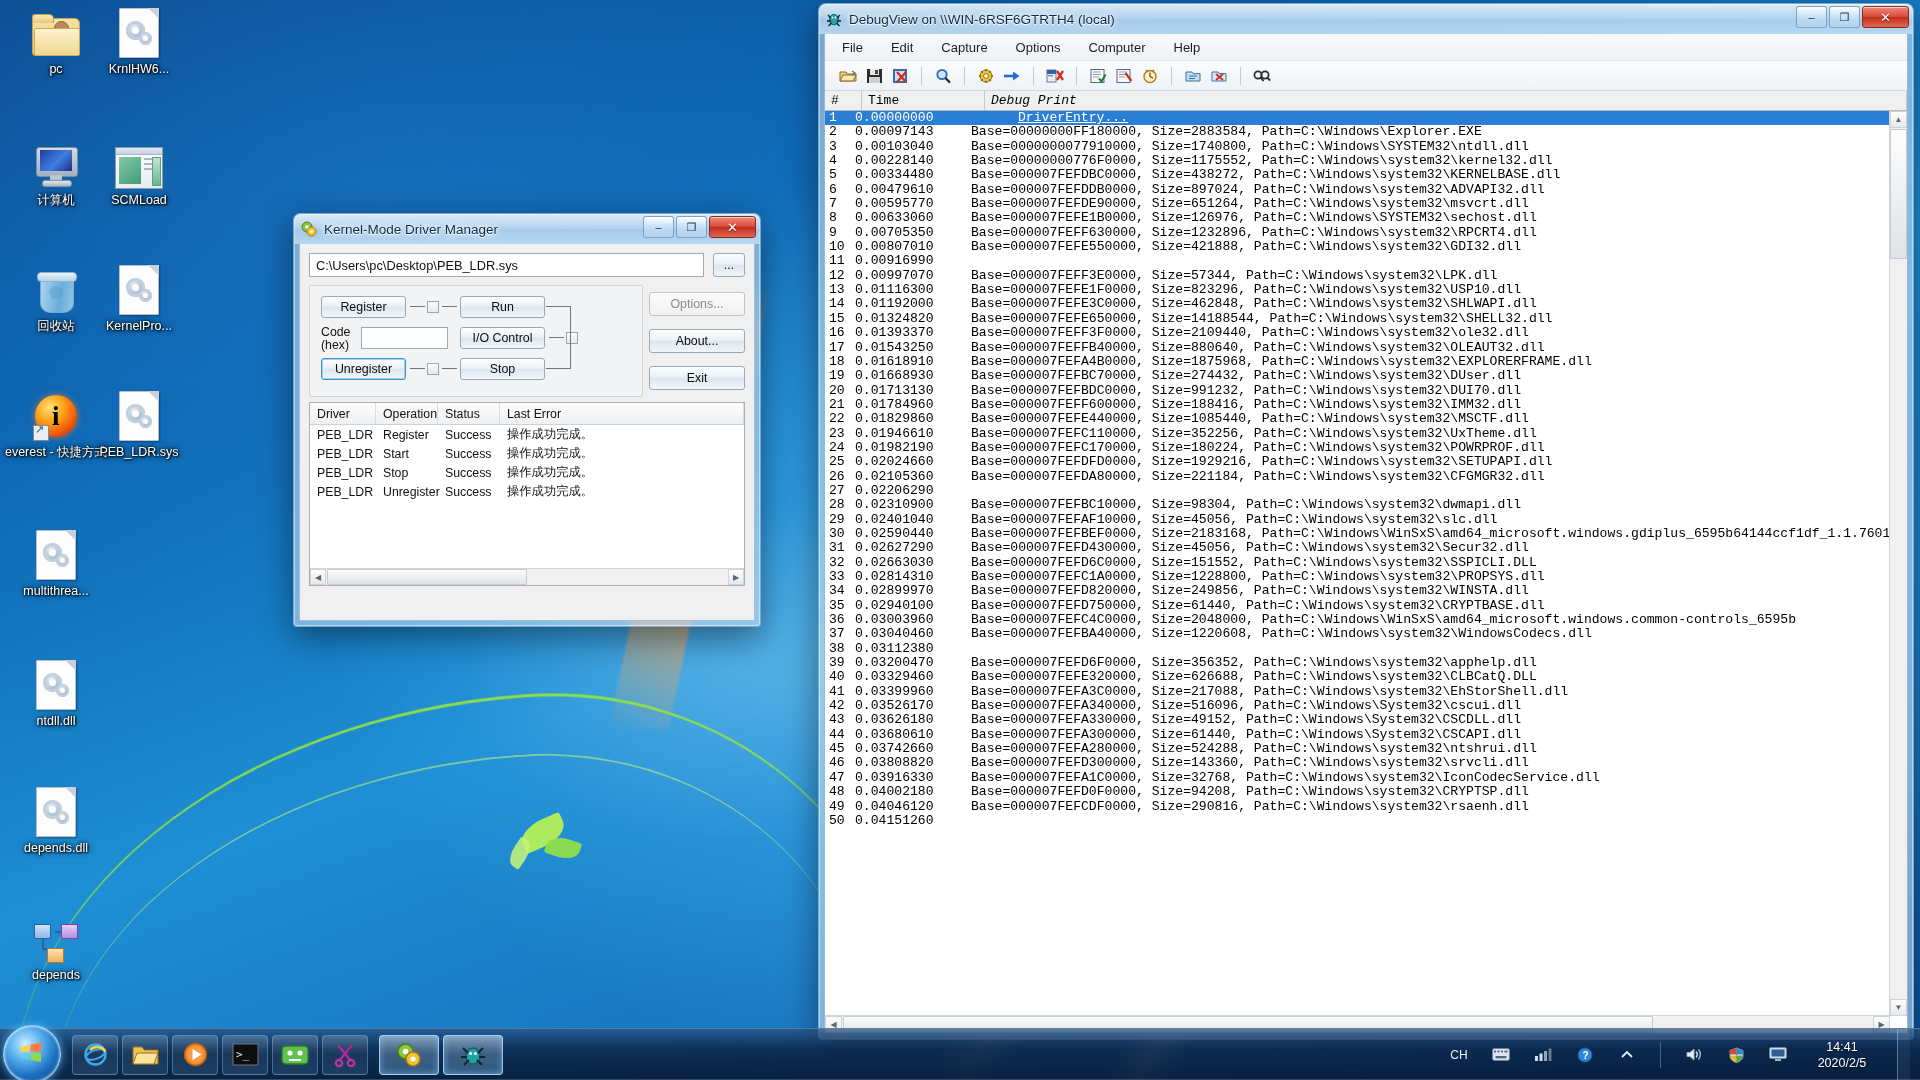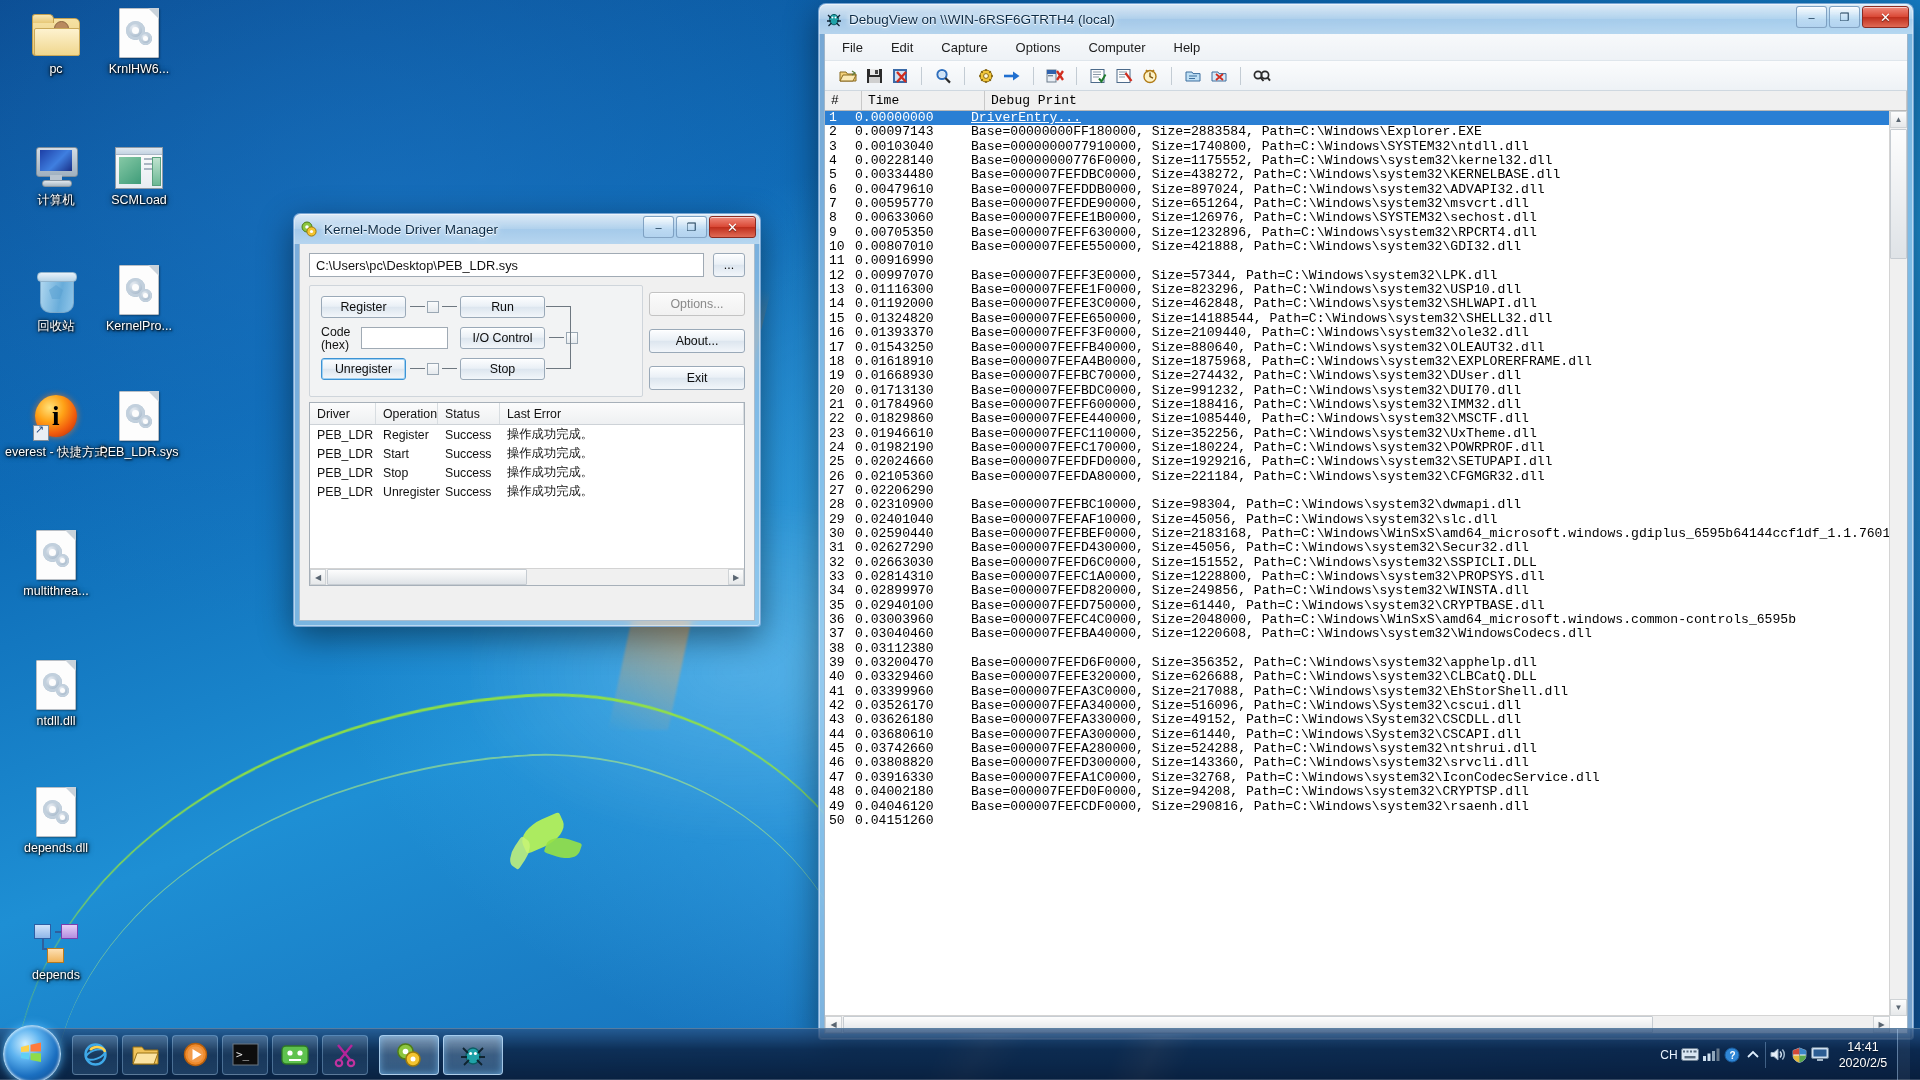--- a/index.html
+++ b/index.html
@@ -185,29 +185,29 @@
   }
   .tbsep{width:1px;height:18px;background:#c3ccd4;margin:0 6px;}
   .tbi{width:22px;height:21px;display:flex;align-items:center;justify-content:center;position:relative;}
   .log-head{
     display:flex;height:19px;font-family:"Liberation Mono","DejaVu Sans Mono",monospace;
     font-size:13px;background:#f0f0f0;border-bottom:1px solid #b9b9b9;color:#000;
   }
   .log-head .c{padding-left:6px;border-right:1px solid #c8c8c8;display:flex;align-items:center;}
   .c-num{width:30px;}
   .c-time{width:116px;}
-  .c-print{flex:1;}
+  .c-print{flex:1;font-style:italic;}
   .log-area{flex:1;position:relative;overflow:hidden;background:#fff;}
   .log-rows{font-family:"Liberation Mono","DejaVu Sans Mono",monospace;font-size:13.1px;line-height:14.35px;color:#000;white-space:nowrap;}
   .lr{display:flex;height:14.35px;}
   .lr .n{width:30px;padding-left:4px;box-sizing:border-box;}
   .lr .t{width:116px;}
   .lr .p{flex:1;}
   .lr.sel{background:#2a7fd4;color:#fff;}
-  .lr.sel .p{text-decoration:underline;}
+  .lr.sel .p{text-decoration:underline;margin-left:47px;}
   .dv-vscroll{
     position:absolute;right:0;top:0;width:17px;bottom:17px;background:#f0f0f0;border-left:1px solid #d4d4d4;
   }
   .dv-hscroll{
     position:absolute;left:0;right:17px;bottom:0;height:17px;background:#f0f0f0;border-top:1px solid #d4d4d4;
   }
   .sb-arrow{
     position:absolute;width:17px;height:17px;background:linear-gradient(#fdfdfd,#e6e8ea);
     border:1px solid #cfd3d6;box-sizing:border-box;display:flex;align-items:center;justify-content:center;
     font-size:8px;color:#5a6672;
@@ -290,21 +290,21 @@
     background:linear-gradient(rgba(255,255,255,.20),rgba(255,255,255,.05) 50%,rgba(120,180,230,.18));
     position:relative;
   }
   .tb-item.qs{width:44px;}
   .tb-item.active{
     border:1px solid rgba(190,225,255,.8);
     background:linear-gradient(rgba(255,255,255,.45),rgba(180,220,255,.28) 50%,rgba(120,185,235,.38));
     box-shadow:0 0 7px rgba(130,200,255,.6) inset;
   }
   .tray{
-    position:absolute;right:0;top:0;height:51px;display:flex;align-items:center;gap:3px;padding-right:10px;
+    position:absolute;right:0;top:0;height:51px;display:flex;align-items:center;gap:24px;padding-right:10px;
   }
   .tray-ico{width:18px;height:18px;display:flex;align-items:center;justify-content:center;color:#dfeefc;font-size:13px;}
   .clock{
     color:#fff;font-size:12.5px;line-height:16px;text-align:center;min-width:62px;
     text-shadow:0 1px 2px rgba(0,0,0,.7);
   }
   .showdesk{width:12px;height:51px;border-left:1px solid rgba(180,215,250,.45);background:rgba(255,255,255,.06);}
   .tray-sep{width:1px;height:26px;background:rgba(170,210,250,.35);}
 </style>
 </head>

